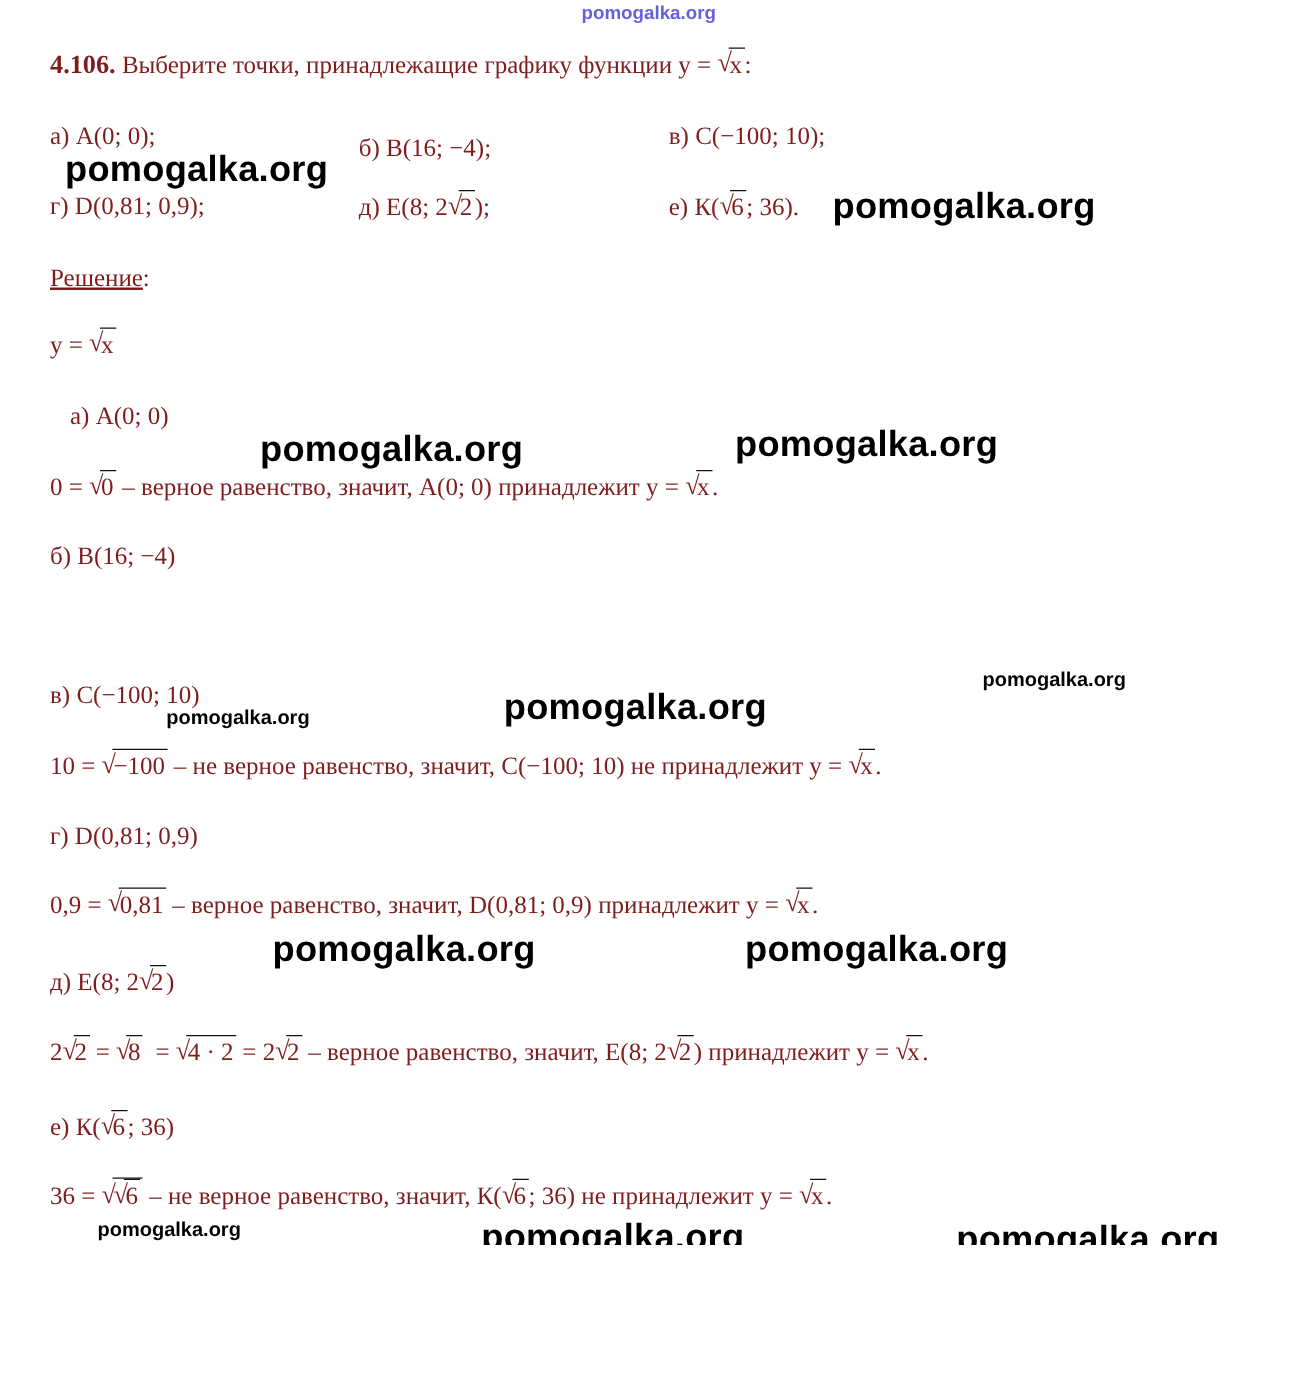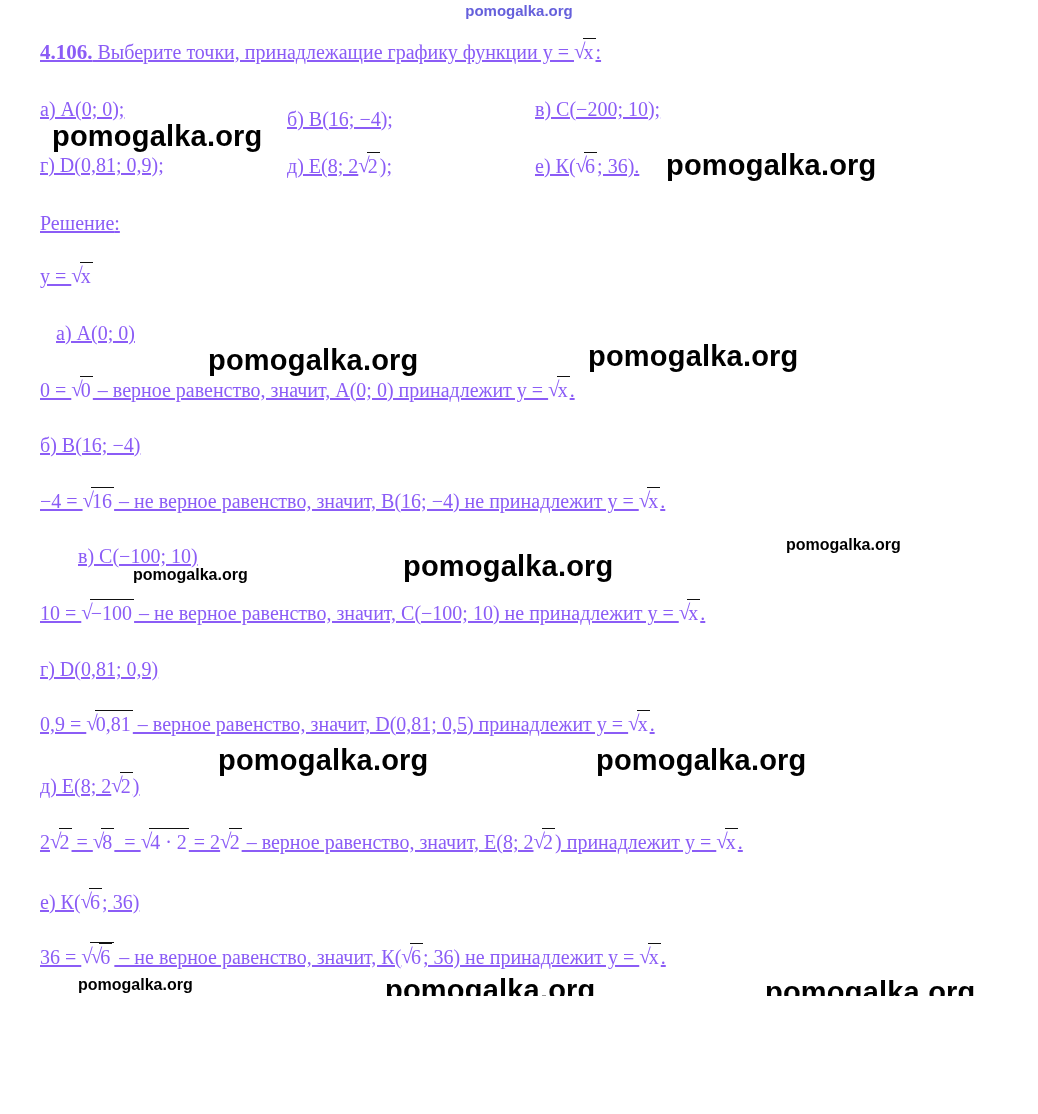--- a/index.html
+++ b/index.html
@@ -11,22 +11,21 @@
   }
   .page {
     position:relative; width:1038px; height:996px;
     background:#ffffff; overflow:hidden;
   }
   .line {
     position:absolute;
     font-size:20px;
     line-height:1.3;
     white-space:pre;
-    color:#8b5cf6;
-    text-decoration:underline;
+    color:#7f1d1d;
   }
   .bold { font-weight:bold; }
   .num { font-size:21px; }
   .underline { text-decoration:underline;text-align:right; }
   
   .wm {
     position:absolute;
     font-family:"Liberation Sans", sans-serif;
     font-weight:bold;
     color:#000000;
@@ -56,49 +55,48 @@
 <body>
 
 <div class="page">
 
   <div class="wm-top">pomogalka.org</div>
 
   <div class="line" style="top:38px; left:40px;"><span class="bold num">4.106.</span><span> Выберите точки, принадлежащие графику функции y = </span><span class="sqrt"><span class="rsym">√</span><span class="rbar">x</span></span><span>:</span></div>
 
   <div class="line" style="top:96px; left:40px;text-align:center;">а) A(0; 0);</div>
   <div class="line" style="top:106px; left:287px;">б) B(16; −4);</div>
-  <div class="line" style="top:96px; left:535px;">в) C(−200; 10);</div>
+  <div class="line" style="top:96px; left:535px;">в) C(−100; 10);</div>
 
   <div class="wm wm-big" style="top:120px; left:52px;">pomogalka.org</div>
 
   <div class="line" style="top:152px; left:40px;">г) D(0,81; 0,9);</div>
   <div class="line" style="top:152px; left:287px;"><span>д) E(8; 2</span><span class="sqrt"><span class="rsym">√</span><span class="rbar">2</span></span><span>);</span></div>
   <div class="line" style="top:152px; left:535px;"><span>е) К(</span><span class="sqrt"><span class="rsym">√</span><span class="rbar">6</span></span><span>; 36).</span></div>
   <div class="wm wm-big" style="top:149px; left:666px;">pomogalka.org</div>
 
   <div class="line" style="top:210px; left:40px;"><span class="underline">Решение</span><span>:</span></div>
 
   <div class="line" style="top:262px; left:40px;"><span>y = </span><span class="sqrt"><span class="rsym">√</span><span class="rbar">x</span></span></div>
 
   <div class="line" style="top:320px; left:56px;">а) A(0; 0)</div>
   <div class="wm wm-big" style="top:344px; left:208px;">pomogalka.org</div>
   <div class="wm wm-big" style="top:340px; left:588px;">pomogalka.org</div>
   <div class="line" style="top:376px; left:40px;"><span>0 = </span><span class="sqrt"><span class="rsym">√</span><span class="rbar">0</span></span><span> – верное равенство, значит, A(0; 0) принадлежит y = </span><span class="sqrt"><span class="rsym">√</span><span class="rbar">x</span></span><span>.</span></div>
 
   <div class="line" style="top:432px; left:40px;">б) B(16; −4)</div>
-  <div class="line" style="top:487px; left:40px;"><span>−4 = </span><span class="sqrt"><span class="rsym">√</span><span class="rbar">16</span></span><span> – не верное равенство, значит, B(16; −4) не принадлежит y = </span><span class="sqrt"><span class="rsym">√</span><span class="rbar">x</span></span><span>.</span></div>
 
-  <div class="line" style="top:543px; left:40px;margin-left:38px;">в) C(−100; 10)</div>
+  <div class="line" style="top:543px; left:40px;">в) C(−100; 10)</div>
   <div class="wm wm-small" style="top:566px; left:133px;">pomogalka.org</div>
   <div class="wm wm-big" style="top:550px; left:403px;">pomogalka.org</div>
   <div class="wm wm-small" style="top:536px; left:786px;">pomogalka.org</div>
   <div class="line" style="top:599px; left:40px;"><span>10 = </span><span class="sqrt"><span class="rsym">√</span><span class="rbar">−100</span></span><span> – не верное равенство, значит, C(−100; 10) не принадлежит y = </span><span class="sqrt"><span class="rsym">√</span><span class="rbar">x</span></span><span>.</span></div>
 
   <div class="line" style="top:656px; left:40px;">г) D(0,81; 0,9)</div>
-  <div class="line" style="top:710px; left:40px;"><span>0,9 = </span><span class="sqrt"><span class="rsym">√</span><span class="rbar">0,81</span></span><span> – верное равенство, значит, D(0,81; 0,5) принадлежит y = </span><span class="sqrt"><span class="rsym">√</span><span class="rbar">x</span></span><span>.</span></div>
+  <div class="line" style="top:710px; left:40px;"><span>0,9 = </span><span class="sqrt"><span class="rsym">√</span><span class="rbar">0,81</span></span><span> – верное равенство, значит, D(0,81; 0,9) принадлежит y = </span><span class="sqrt"><span class="rsym">√</span><span class="rbar">x</span></span><span>.</span></div>
 
   <div class="wm wm-big" style="top:744px; left:218px;">pomogalka.org</div>
   <div class="wm wm-big" style="top:744px; left:596px;">pomogalka.org</div>
 
   <div class="line" style="top:772px; left:40px;"><span>д) E(8; 2</span><span class="sqrt"><span class="rsym">√</span><span class="rbar">2</span></span><span>)</span></div>
   <div class="line" style="top:828px; left:40px;"><span>2</span><span class="sqrt"><span class="rsym">√</span><span class="rbar">2</span></span><span> = </span><span class="sqrt"><span class="rsym">√</span><span class="rbar">8</span></span><span>  = </span><span class="sqrt"><span class="rsym">√</span><span class="rbar">4 · 2</span></span><span> = 2</span><span class="sqrt"><span class="rsym">√</span><span class="rbar">2</span></span><span> – верное равенство, значит, E(8; 2</span><span class="sqrt"><span class="rsym">√</span><span class="rbar">2</span></span><span>) принадлежит y = </span><span class="sqrt"><span class="rsym">√</span><span class="rbar">x</span></span><span>.</span></div>
 
   <div class="line" style="top:888px; left:40px;"><span>е) К(</span><span class="sqrt"><span class="rsym">√</span><span class="rbar">6</span></span><span>; 36)</span></div>
   <div class="line" style="top:942px; left:40px;"><span>36 = </span><span class="sqrt"><span class="rsym">√</span><span class="rbar"><span class="sqrt"><span class="rsym">√</span><span class="rbar">6</span></span></span></span><span> – не верное равенство, значит, К(</span><span class="sqrt"><span class="rsym">√</span><span class="rbar">6</span></span><span>; 36) не принадлежит y = </span><span class="sqrt"><span class="rsym">√</span><span class="rbar">x</span></span><span>.</span></div>
 

